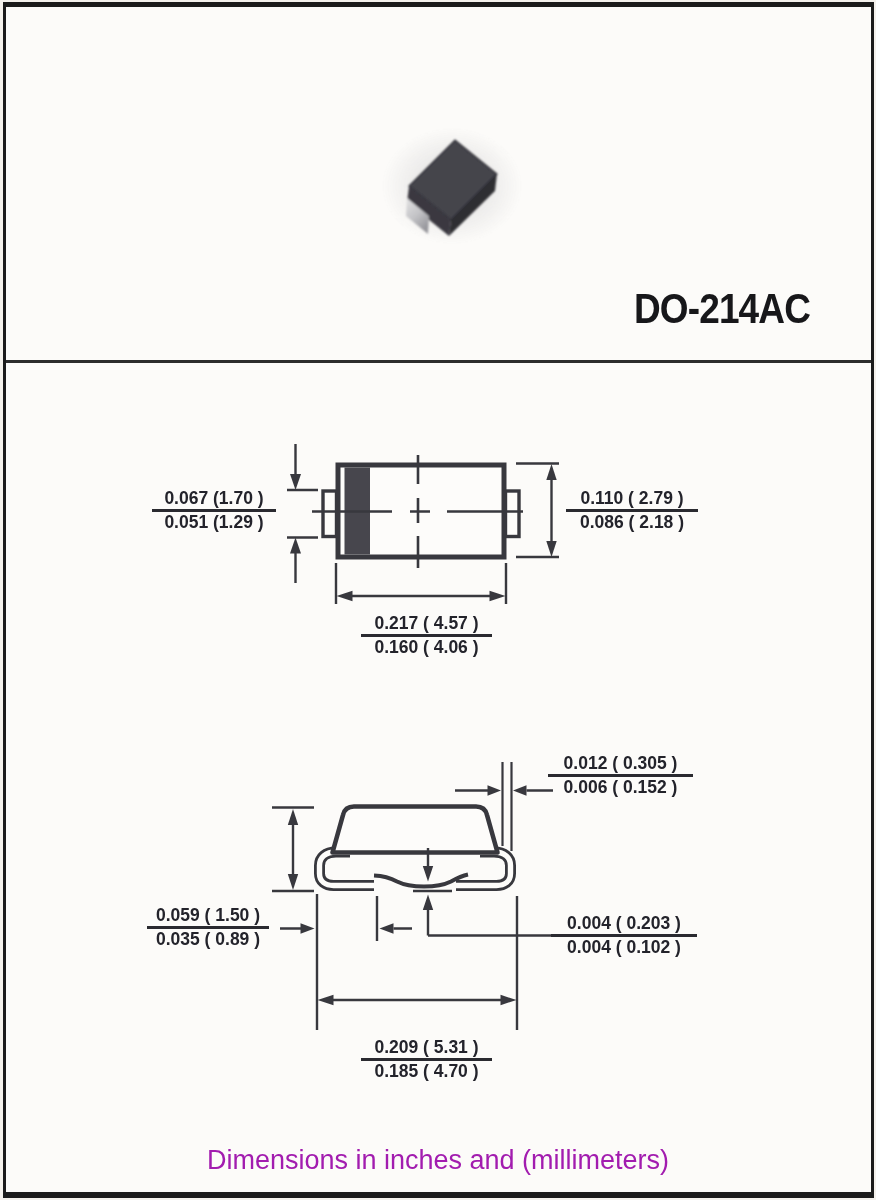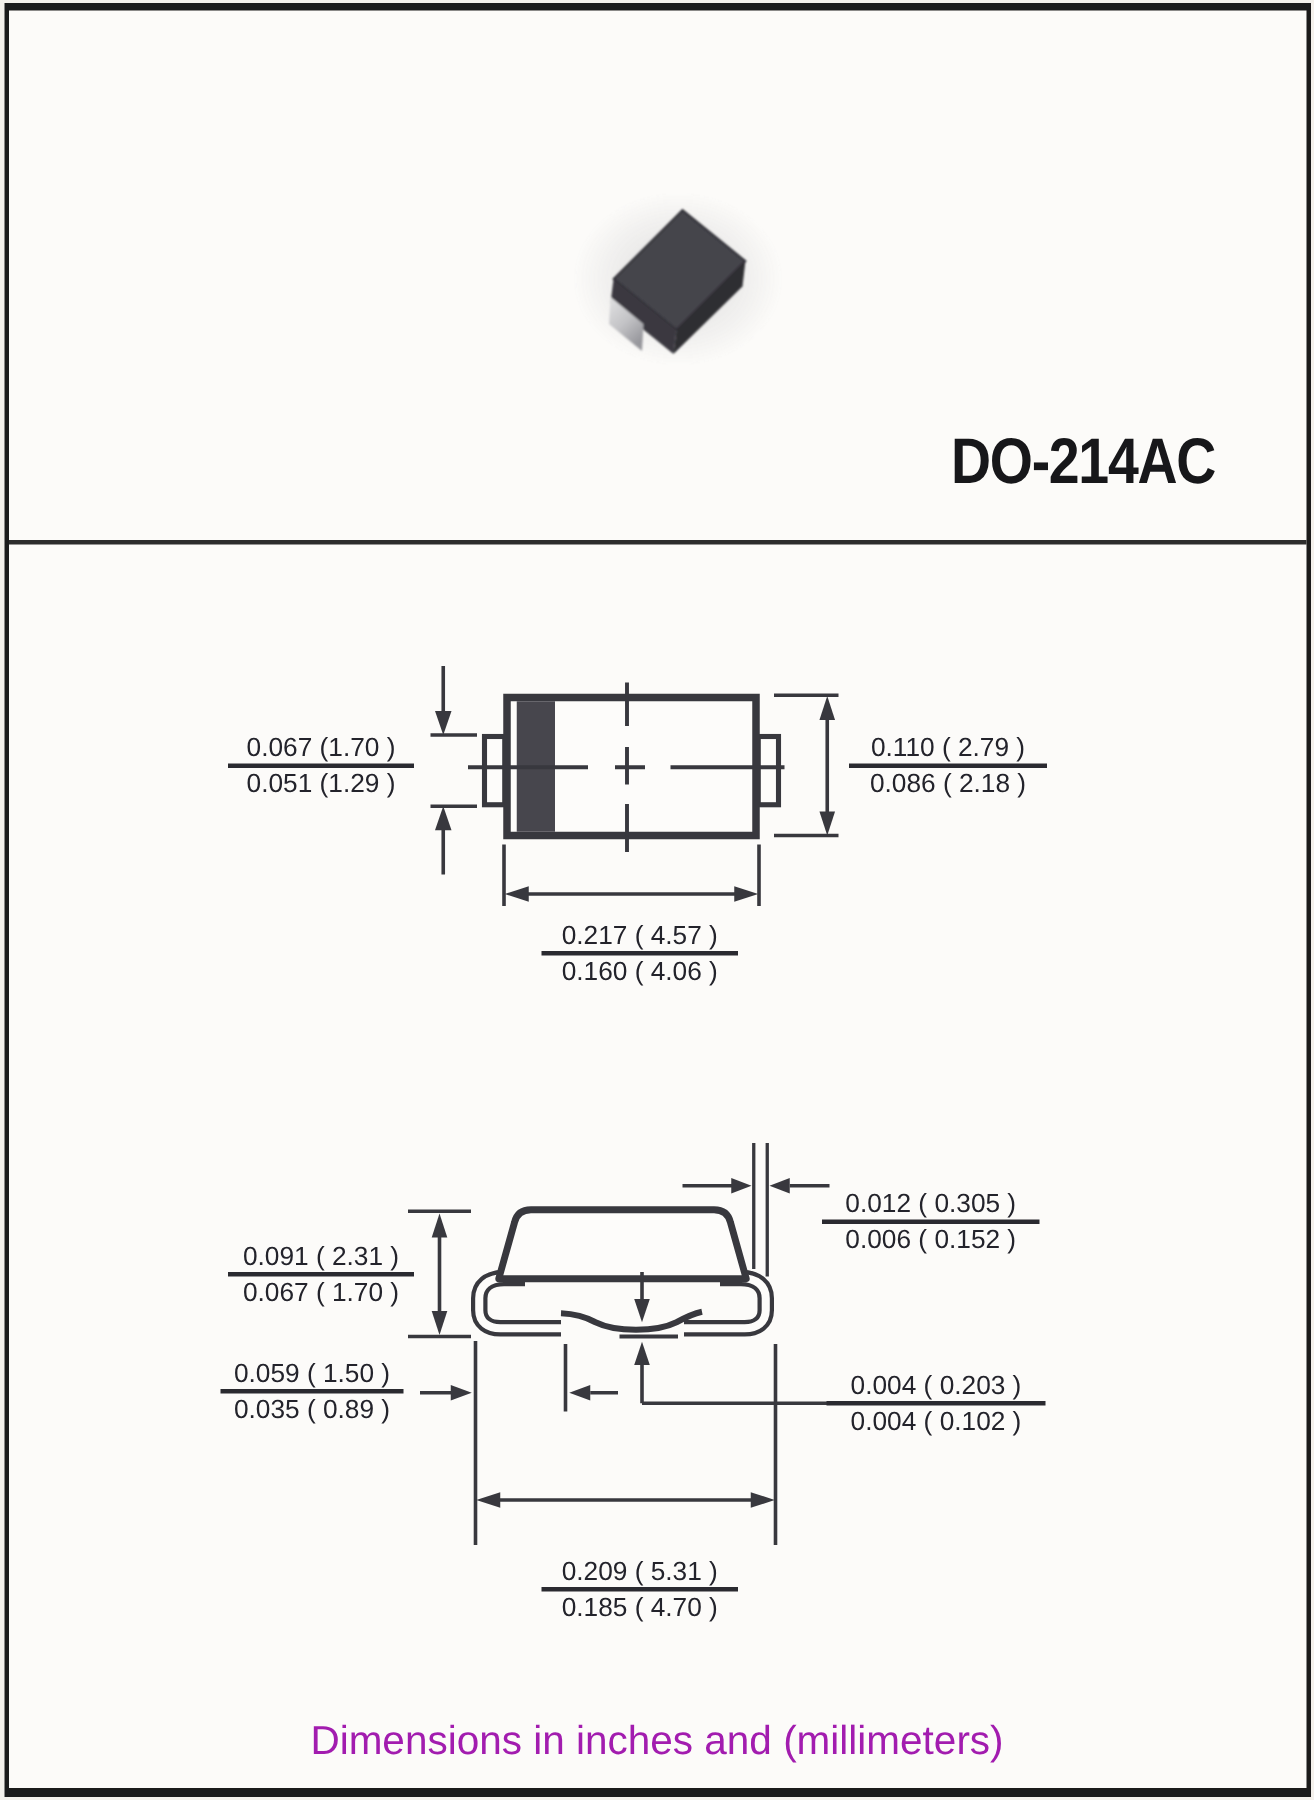--- a/index.html
+++ b/index.html
@@ -22,21 +22,21 @@
     font-size:43px;font-weight:bold;color:#17171a;
     letter-spacing:-1px;white-space:nowrap;
     transform:scaleX(0.86);transform-origin:left top;line-height:1;
   }
   .caption{
     position:absolute;left:0;right:0;top:1145px;text-align:center;
     font-size:27px;color:#a21caf;letter-spacing:0;
   }
   .dim{
     position:absolute;text-align:center;color:#23232b;
-    font-size:17.5px;line-height:19px;white-space:nowrap;
+    font-size:17.5px;line-height:19px;white-space:nowrap;font-weight:bold;
   }
   .dim .bar{display:block;height:2.5px;background:#2a2a30;margin:1px 0;}
   .drawing-svg{position:absolute;left:0;top:0;}
 </style>
 </head>
 <body>
 
 <div class="canvas">
   <div class="page"></div>
   <div class="divider"></div>
@@ -168,31 +168,26 @@
     <span class="bar"></span>
     <span>0.086 ( 2.18 )</span>
   </div>
 
   <div class="dim" style="left:361px;top:614px;width:131px;">
     <span>0.217 ( 4.57 )</span>
     <span class="bar"></span>
     <span>0.160 ( 4.06 )</span>
   </div>
 
-  <div class="dim" style="left:548px;top:793px;width:145px;">
+  <div class="dim" style="left:548px;top:754px;width:145px;">
     <span>0.012 ( 0.305 )</span>
     <span class="bar"></span>
     <span>0.006 ( 0.152 )</span>
   </div>
 
-  <div class="dim" style="left:152px;top:828px;width:124px;">
-    <span>0.091 ( 2.31 )</span>
-    <span class="bar"></span>
-    <span>0.067 ( 1.70 )</span>
-  </div>
 
   <div class="dim" style="left:147px;top:906px;width:122px;text-align:center;">
     <span>0.059 ( 1.50 )</span>
     <span class="bar"></span>
     <span>0.035 ( 0.89 )</span>
   </div>
 
   <div class="dim" style="left:551px;top:914px;width:146px;">
     <span>0.004 ( 0.203 )</span>
     <span class="bar"></span>

